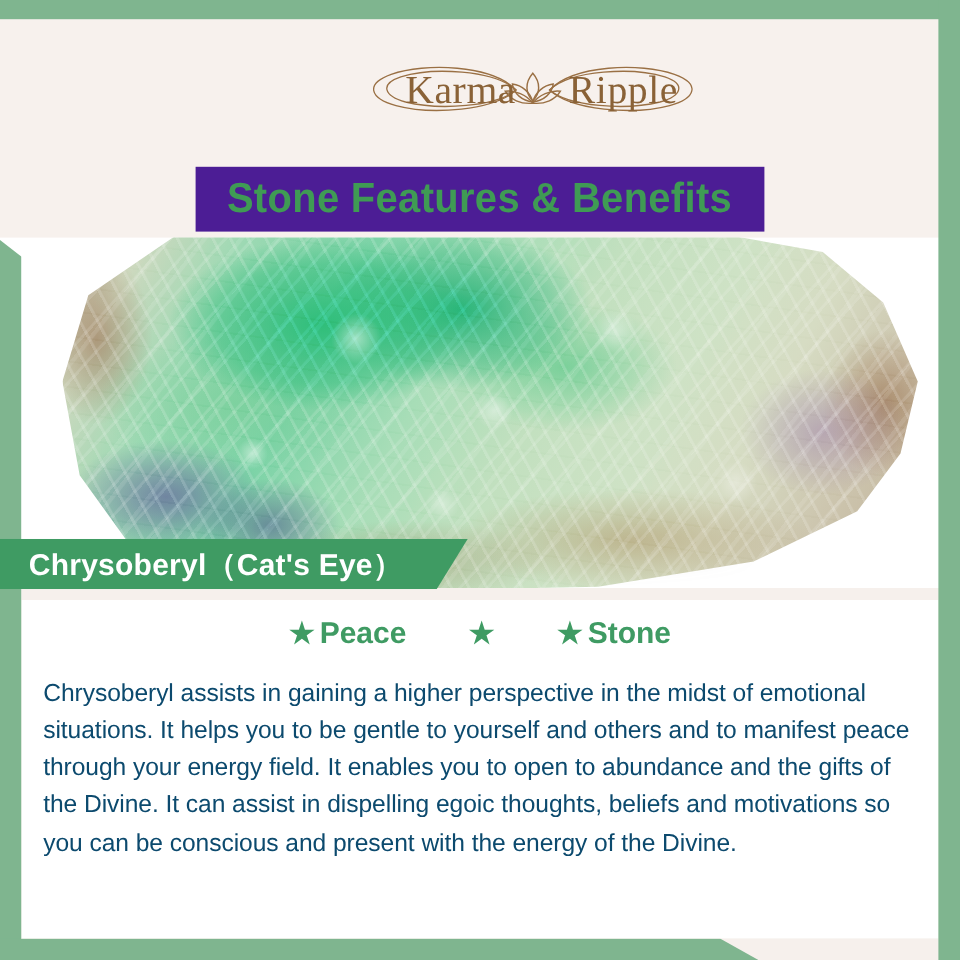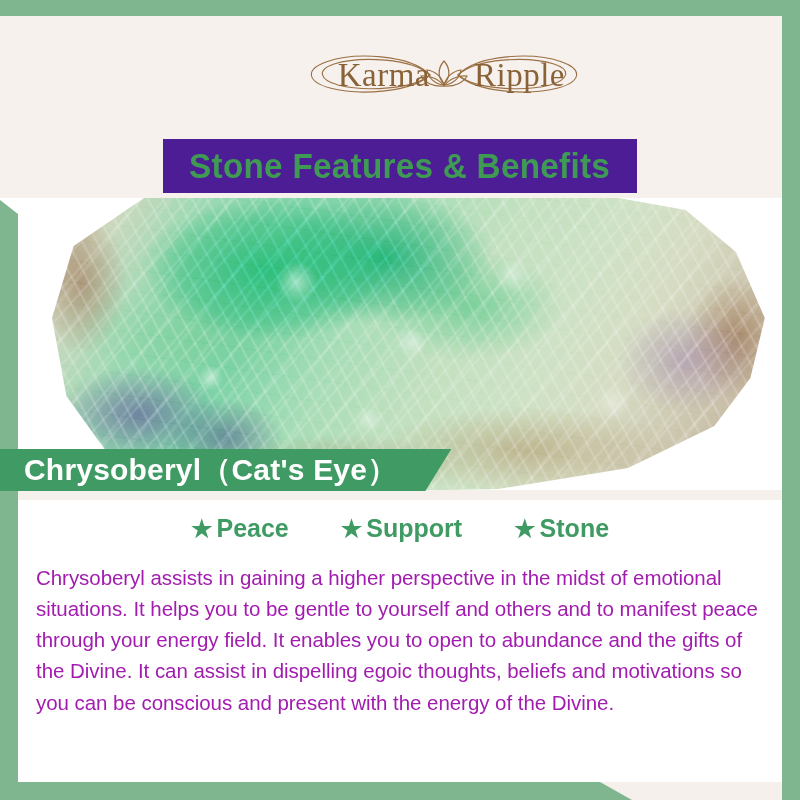--- a/index.html
+++ b/index.html
@@ -207,21 +207,21 @@
     padding: 0 54px 0 24px;
     background: #3f9b63;
     color: #ffffff;
     display: flex;
     align-items: center;
     z-index: 6;
     clip-path: polygon(0 0, 100% 0, calc(100% - 26px) 100%, 0 100%);
   }
   .name-banner-text {
     font-family: "Liberation Sans", sans-serif;
-    font-size: 30px;
+    font-size: 25px;
     font-weight: bold;
     letter-spacing: 0.2px;
     white-space: nowrap;
   }
 
   
   .body-card {
     position: absolute;
     left: 18px;
     top: 500px;
@@ -259,21 +259,21 @@
   .keyword .kw-gap { letter-spacing: 0; }
 
   .paragraph {
     position: absolute;
     left: 18px;
     top: 62px;
     width: 738px;
     font-family: "Liberation Sans Narrow", "Liberation Sans", sans-serif;
     font-size: 20.5px;
     line-height: 1.52;
-    color: #a21caf;
+    color: #0c4a6e;
     text-align: left;
     letter-spacing: -0.05px;
   }
 </style>
 </head>
 <body>
 
 <div id="infographic">
 
   <div class="header-band"></div>
@@ -321,21 +321,20 @@
 
   <div class="body-card">
 
     <div class="keywords">
       <div class="keyword">
         <span class="star">★</span>
         <span class="kw-gap">Peace</span>
       </div>
       <div class="keyword">
         <span class="star">★</span>
-        <span class="kw-gap">Support</span>
       </div>
       <div class="keyword">
         <span class="star">★</span>
         <span class="kw-gap">Stone</span>
       </div>
     </div>
 
     <div class="paragraph">Chrysoberyl assists in gaining a higher perspective in the midst of emotional situations. It helps you to be gentle to yourself and others and to manifest peace through your energy field. It enables you to open to abundance and the gifts of the Divine. It can assist in dispelling egoic thoughts, beliefs and motivations so you can be conscious and present with the energy of the Divine.</div>
   </div>
 

